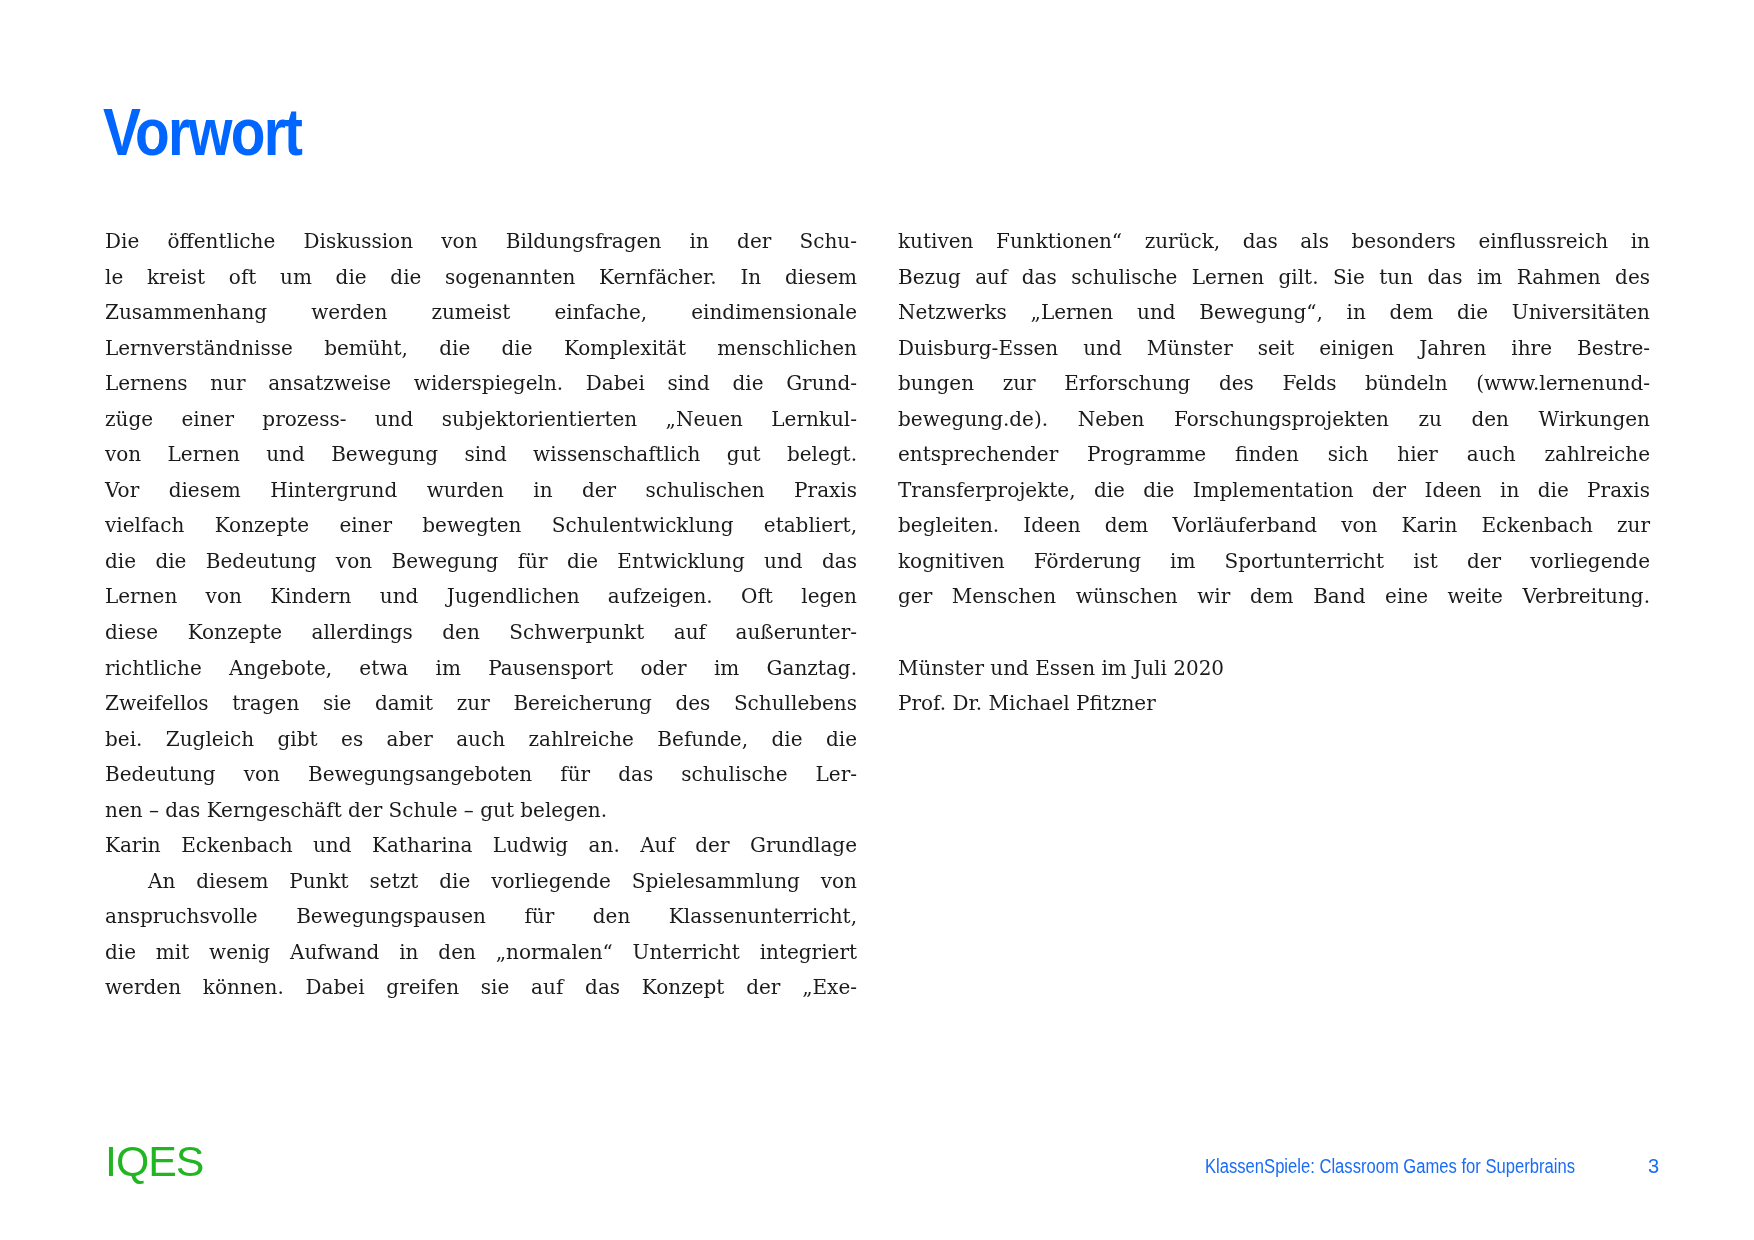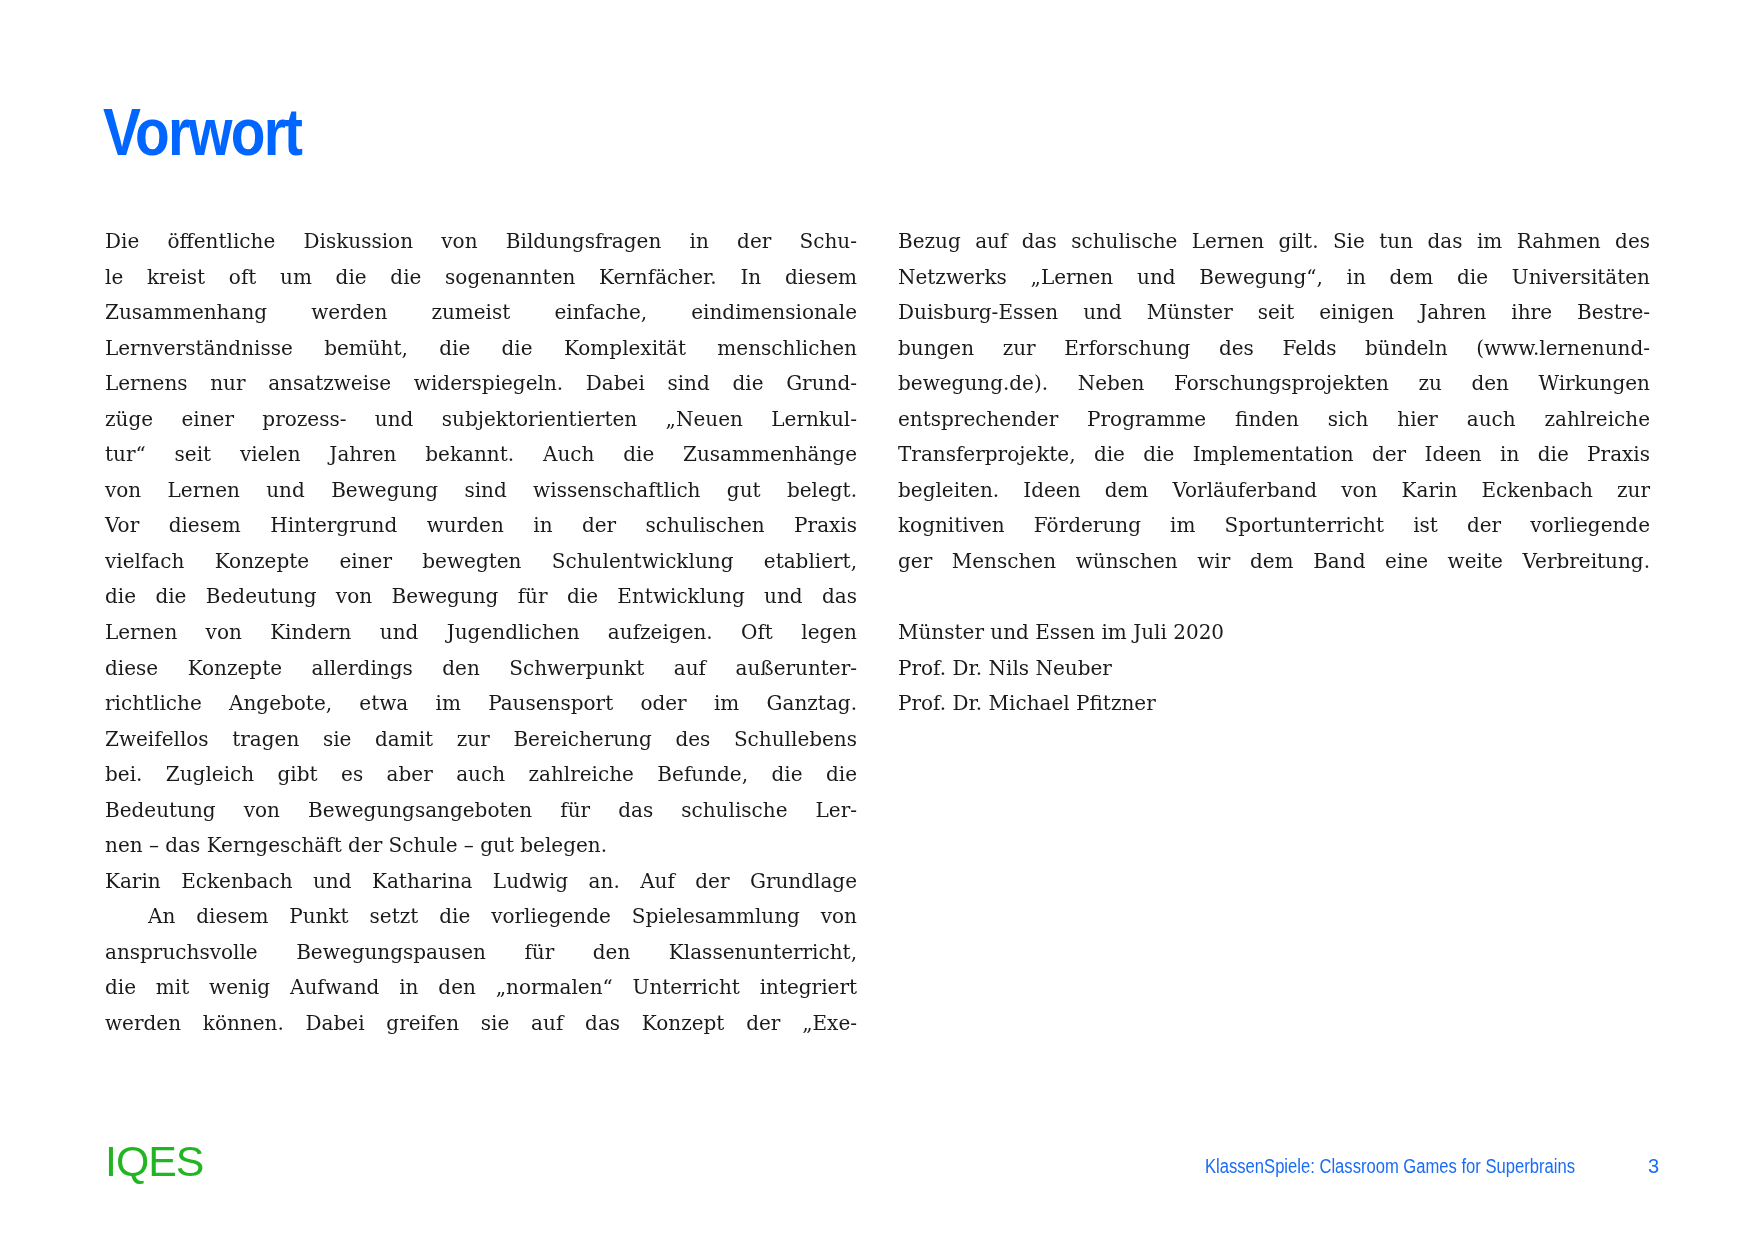--- a/index.html
+++ b/index.html
@@ -47,53 +47,52 @@
 
 <h1 class="title">Vorwort</h1>
 
 <div class="col left">
   <span class="line">Die öffentliche Diskussion von Bildungsfragen in der Schu-</span>
   <span class="line">le kreist oft um die die sogenannten Kernfächer. In diesem</span>
   <span class="line">Zusammenhang werden zumeist einfache, eindimensionale</span>
   <span class="line">Lernverständnisse bemüht, die die Komplexität menschlichen</span>
   <span class="line">Lernens nur ansatzweise widerspiegeln. Dabei sind die Grund-</span>
   <span class="line">züge einer prozess- und subjektorientierten „Neuen Lernkul-</span>
-  <span class="line">tur“ seit vielen Jahren bekannt. Auch die Zusammenhänge</span>
   <span class="line">von Lernen und Bewegung sind wissenschaftlich gut belegt.</span>
   <span class="line">Vor diesem Hintergrund wurden in der schulischen Praxis</span>
   <span class="line">vielfach Konzepte einer bewegten Schulentwicklung etabliert,</span>
   <span class="line">die die Bedeutung von Bewegung für die Entwicklung und das</span>
   <span class="line">Lernen von Kindern und Jugendlichen aufzeigen. Oft legen</span>
   <span class="line">diese Konzepte allerdings den Schwerpunkt auf außerunter-</span>
   <span class="line">richtliche Angebote, etwa im Pausensport oder im Ganztag.</span>
   <span class="line">Zweifellos tragen sie damit zur Bereicherung des Schullebens</span>
   <span class="line">bei. Zugleich gibt es aber auch zahlreiche Befunde, die die</span>
   <span class="line">Bedeutung von Bewegungsangeboten für das schulische Ler-</span>
   <span class="line last">nen – das Kerngeschäft der Schule – gut belegen.</span>
   <span class="line">Karin Eckenbach und Katharina Ludwig an. Auf der Grundlage</span>
   <span class="line indent">An diesem Punkt setzt die vorliegende Spielesammlung von</span>
   <span class="line">anspruchsvolle Bewegungspausen für den Klassenunterricht,</span>
   <span class="line">die mit wenig Aufwand in den „normalen“ Unterricht integriert</span>
   <span class="line">werden können. Dabei greifen sie auf das Konzept der „Exe-</span>
 </div>
 
 <div class="col right">
+  <span class="line">kutiven Funktionen“ zurück, das als besonders einflussreich in</span>
   <span class="line">Bezug auf das schulische Lernen gilt. Sie tun das im Rahmen des</span>
   <span class="line">Netzwerks „Lernen und Bewegung“, in dem die Universitäten</span>
   <span class="line">Duisburg-Essen und Münster seit einigen Jahren ihre Bestre-</span>
   <span class="line">bungen zur Erforschung des Felds bündeln (www.lernenund-</span>
   <span class="line">bewegung.de). Neben Forschungsprojekten zu den Wirkungen</span>
   <span class="line">entsprechender Programme finden sich hier auch zahlreiche</span>
   <span class="line">Transferprojekte, die die Implementation der Ideen in die Praxis</span>
   <span class="line">begleiten. Ideen dem Vorläuferband von Karin Eckenbach zur</span>
   <span class="line">kognitiven Förderung im Sportunterricht ist der vorliegende</span>
   <span class="line">ger Menschen wünschen wir dem Band eine weite Verbreitung.</span>
   <span class="blank"></span>
   <div class="signoff">
     <span class="line">Münster und Essen im Juli 2020</span>
-    <span class="line">Prof. Dr. Nils Neuber</span>
     <span class="line">Prof. Dr. Michael Pfitzner</span>
   </div>
 </div>
 
 <div class="logo">IQES</div>
 <div class="footer-title">KlassenSpiele: Classroom Games for Superbrains</div>
 <div class="page-num">3</div>
 
 </body></html>

